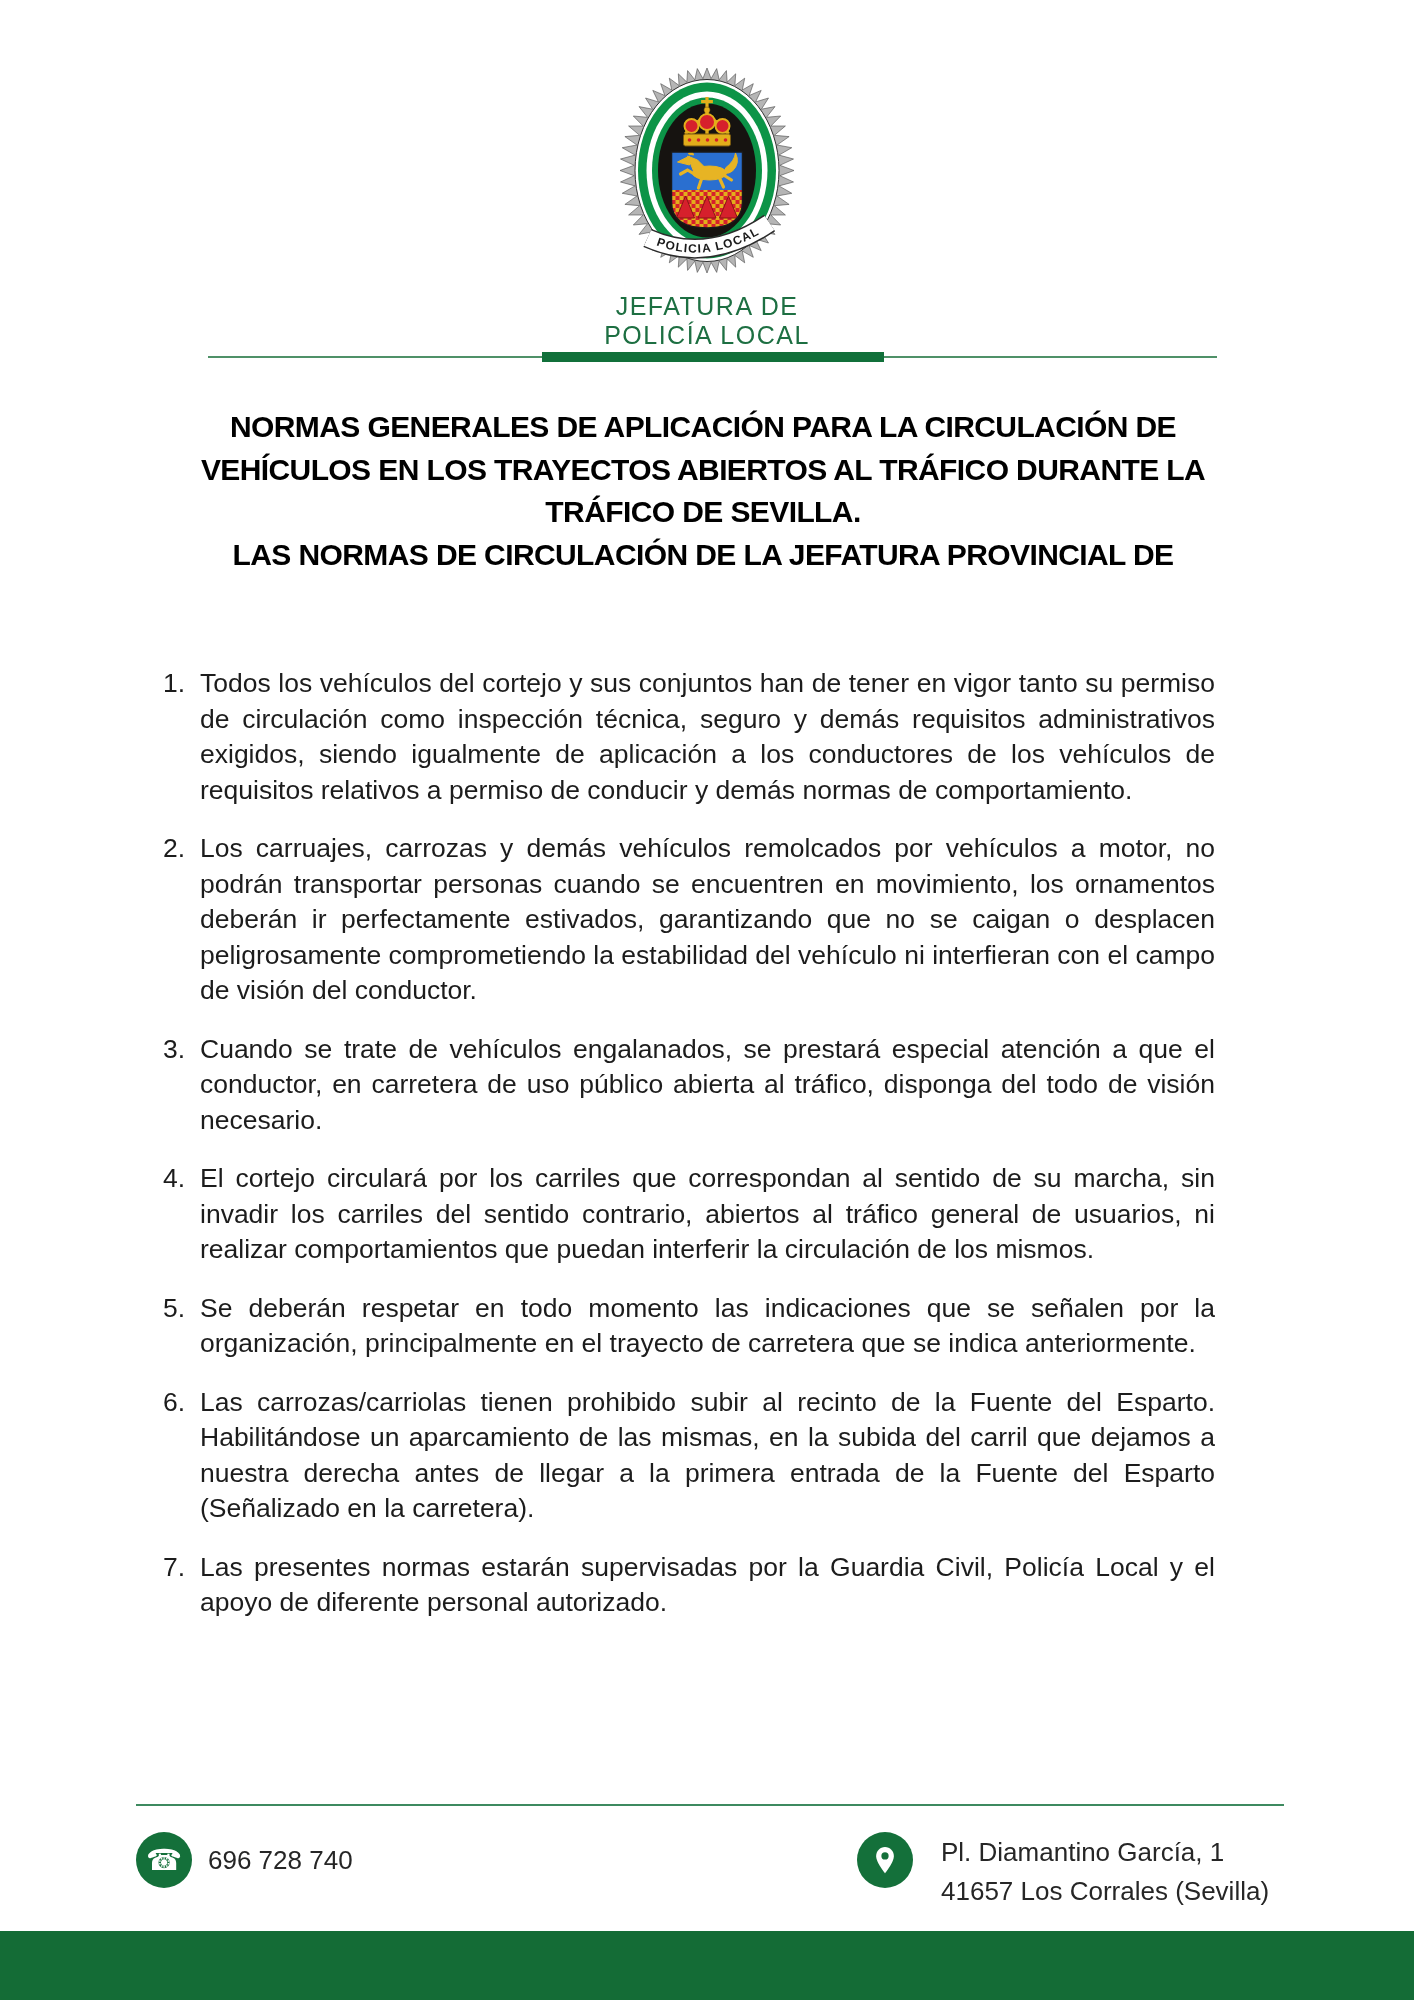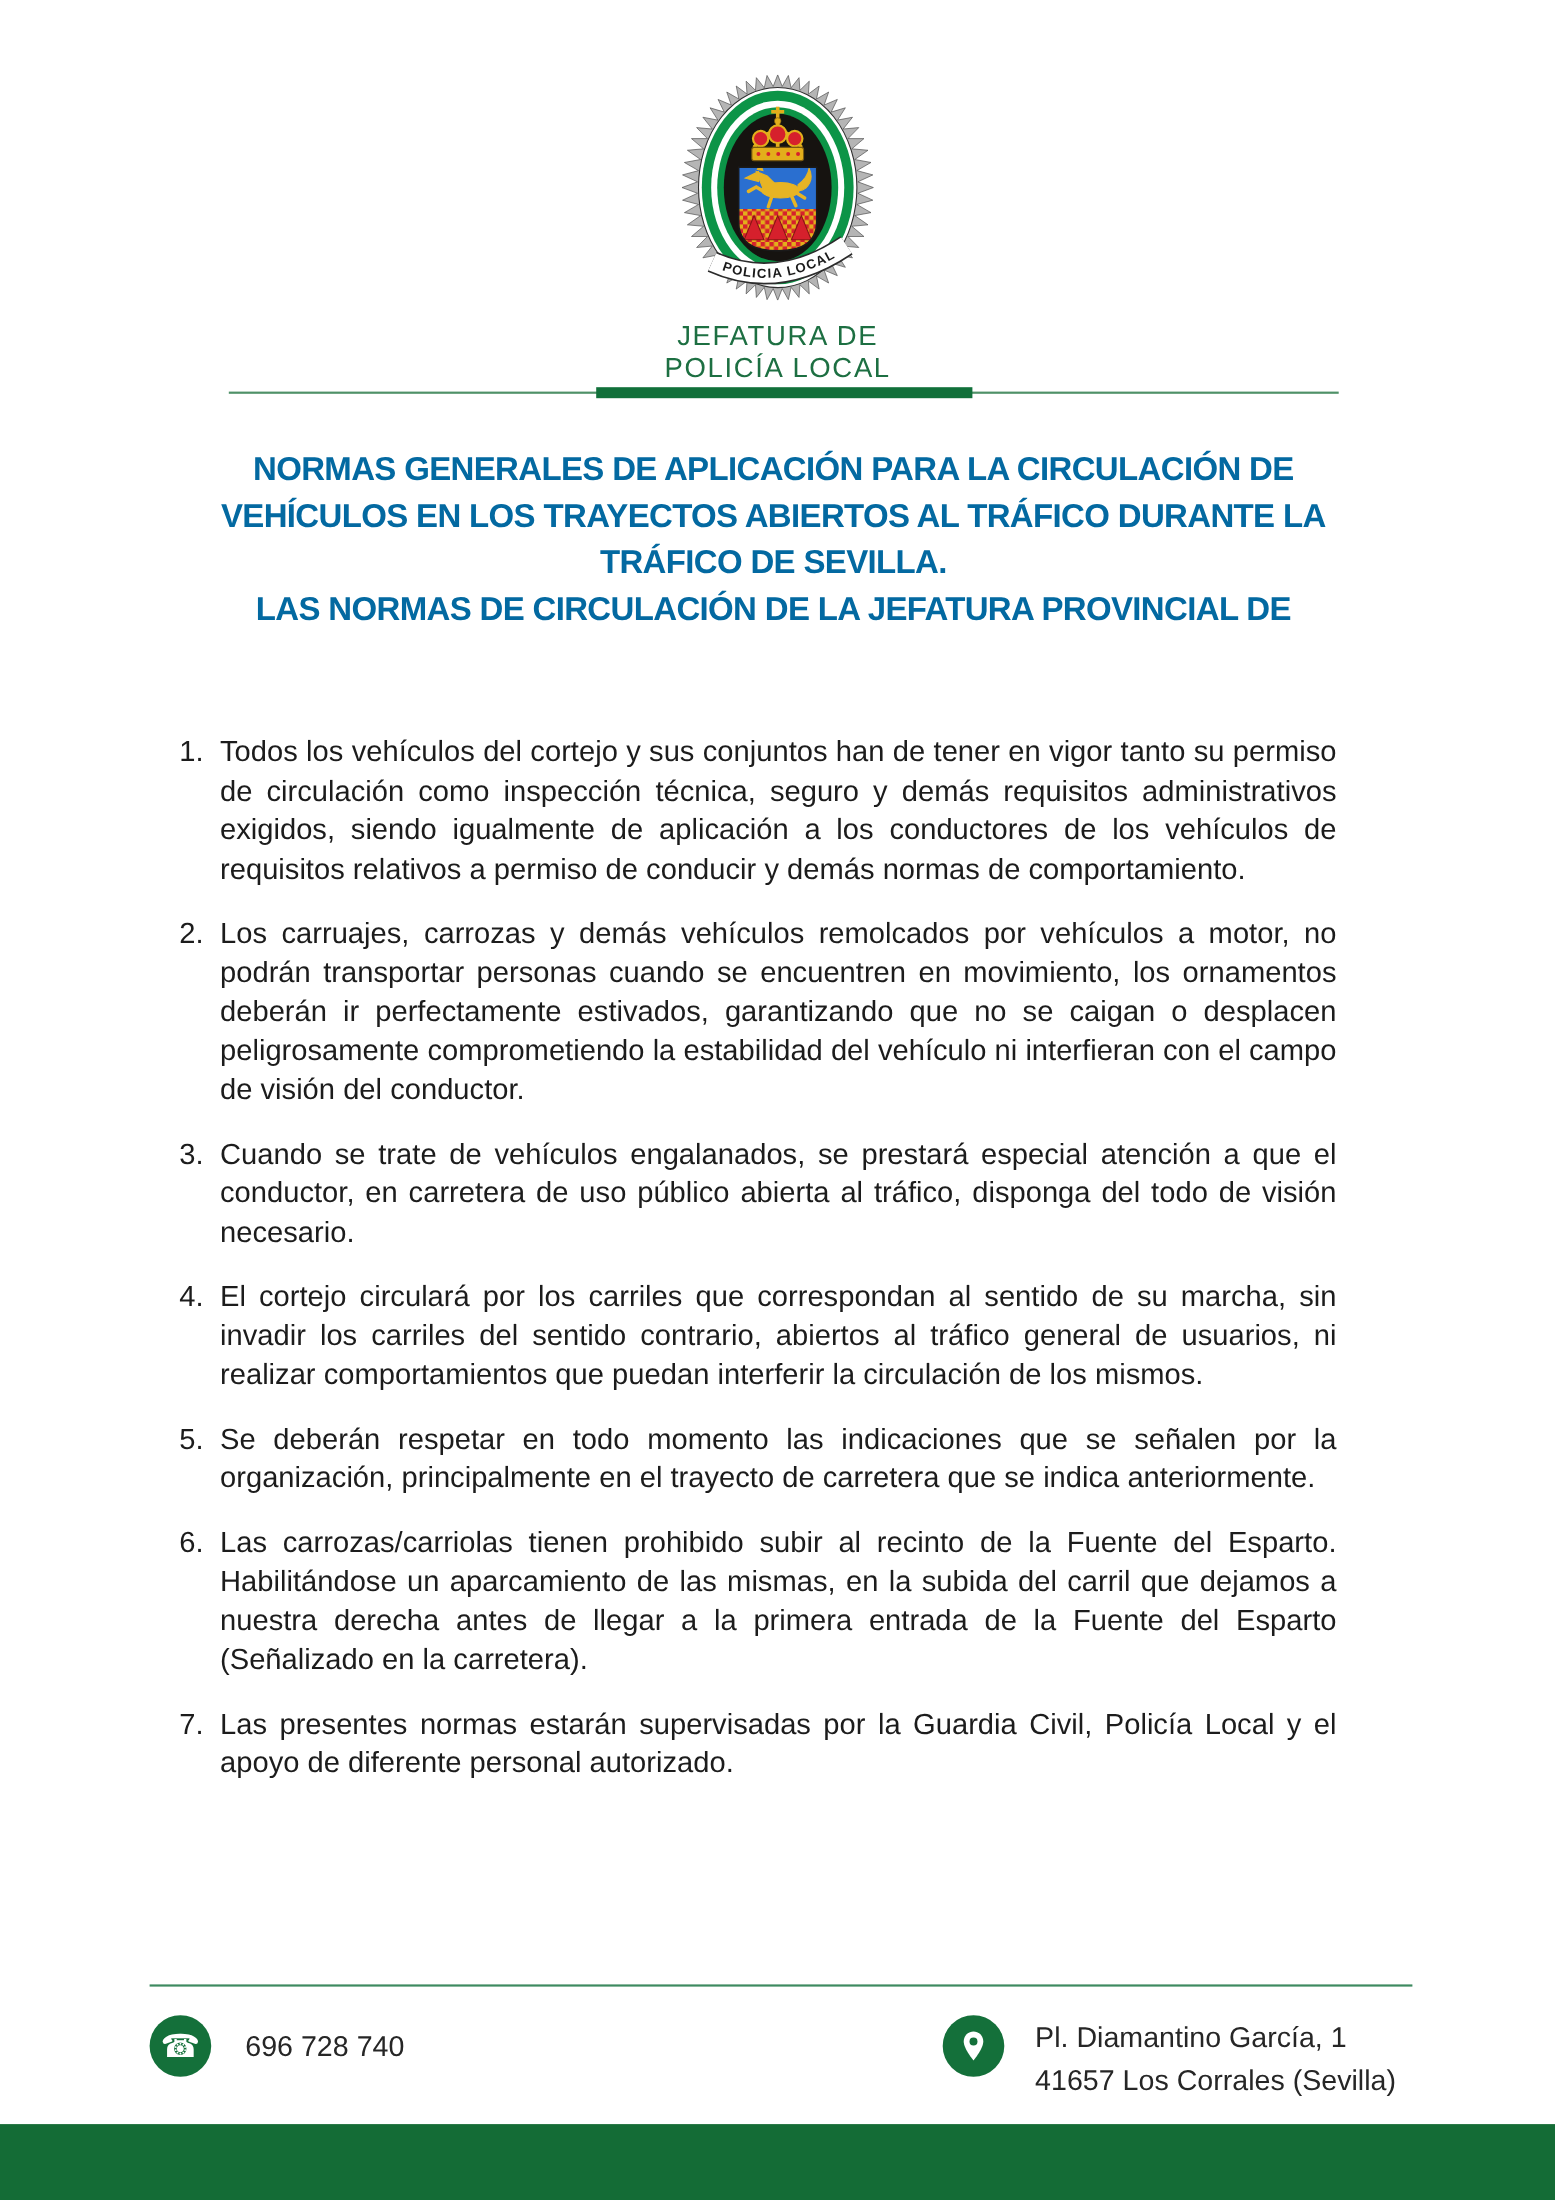--- a/index.html
+++ b/index.html
@@ -32,21 +32,21 @@
     position:absolute;top:4px;left:0;right:0;height:2px;background:#4f9168;
   }
   .divider .thick{
     position:absolute;top:0;left:50%;transform:translateX(-50%);
     width:342px;height:10px;background:#11703a;
   }
   
   .doc-title{
     position:absolute;top:406px;left:60px;right:68px;
     text-align:center;
-    color:#0369a1;
+    color:#000000;
     font-weight:bold;
     font-size:30px;line-height:42.5px;
     letter-spacing:-0.6px;
   }
   .doc-title div{white-space:nowrap;}
   
   .rules{
     position:absolute;top:666px;left:163px;width:1052px;
     color:#1c1c1c;
     font-size:26.5px;line-height:35.5px;
@@ -71,21 +71,21 @@
   .contact{display:flex;align-items:flex-start;}
   .icon-circle{
     width:56px;height:56px;border-radius:50%;
     background:#14703a;flex:0 0 auto;
     display:flex;align-items:center;justify-content:center;
   }
   .phone-glyph{
     font-family:"DejaVu Sans", sans-serif;
     color:#ffffff;font-size:29px;line-height:1;
   }
-  .contact-phone .text{margin-left:31px;line-height:56px;}
+  .contact-phone .text{margin-left:16px;line-height:56px;}
   .contact-address{width:427px;}
   .contact-address .text{margin-left:28px;line-height:39px;padding-top:1px;}
   .bottom-bar{
     position:absolute;left:0;bottom:0;width:100%;height:69px;
     background:#146c36;
   }
 </style>
 </head>
 <body>
 

